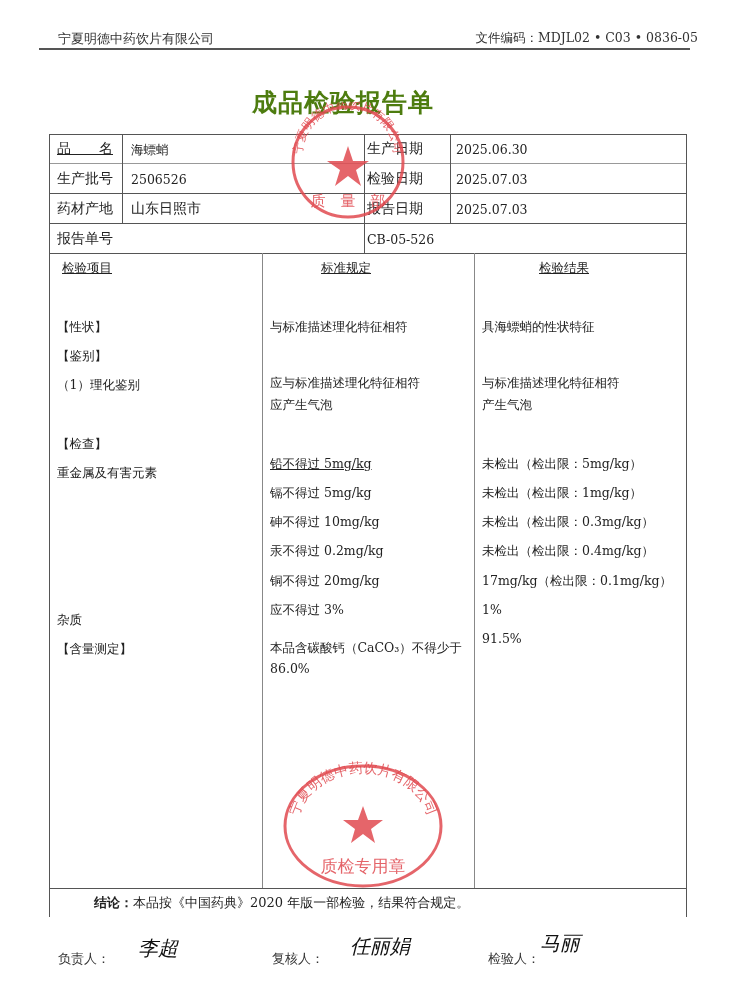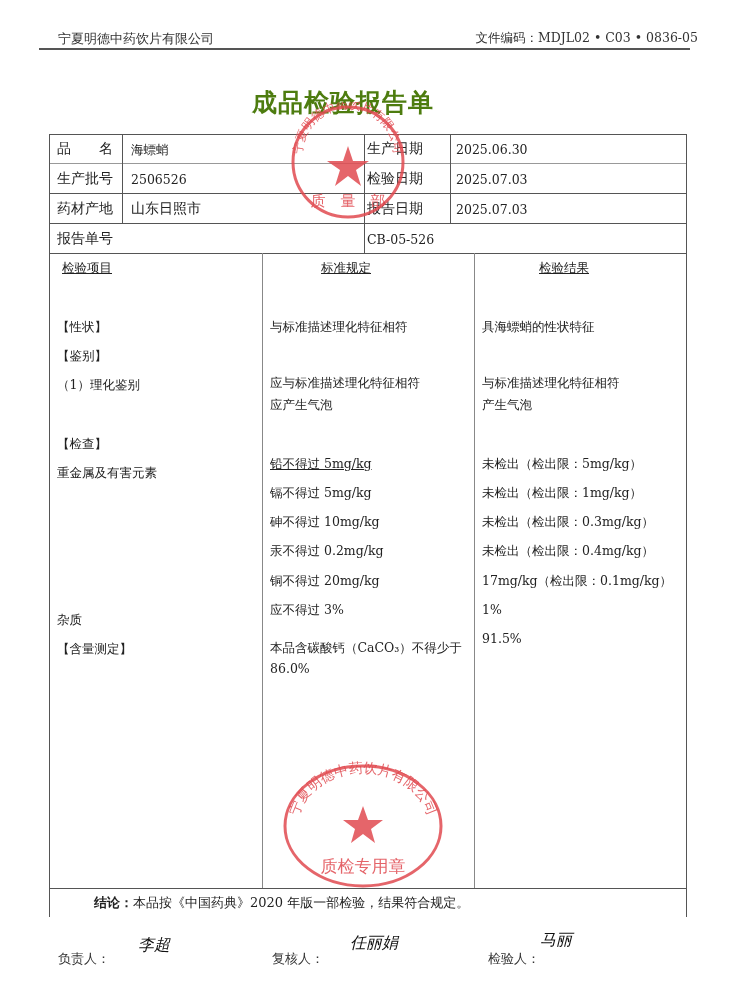--- a/index.html
+++ b/index.html
@@ -13,21 +13,21 @@
            color:#4d7c0f; letter-spacing:1px; font-family:"DejaVu Sans","Liberation Sans",sans-serif; }
   .line-h { position:absolute; height:1px; background:#555; }
   .line-v { position:absolute; width:1px; background:#555; }
   .cell { position:absolute; font-size:14px; color:#222; white-space:nowrap; }
   .cell.sm { font-size:12.5px; }
   .col-head { position:absolute; font-size:12.5px; text-decoration:underline; color:#222; }
   .body-text { position:absolute; font-size:12.5px; color:#222; white-space:nowrap; }
   .conclusion { left:94px; top:894px; font-size:13px; }
   .conclusion b { font-weight:bold; }
   .sign-label { position:absolute; font-size:13px; color:#333; top:950px; }
-  .signature { position:absolute; font-family:"DejaVu Serif",serif; font-style:italic; font-size:16px; color:#111; }
+  .signature { position:absolute; font-family:"DejaVu Serif",serif; font-style:italic; font-size:20px; color:#111; }
   .stamp { position:absolute; pointer-events:none; }
 </style>
 </head>
 <body>
 
 <div class="abs hdr-left">宁夏明德中药饮片有限公司</div>
 <div class="abs hdr-right">
   <span>文件编码：</span><span>MDJL02 • C03 • 0836-05</span>
 </div>
 <div class="abs hdr-rule"></div>
@@ -47,21 +47,21 @@
   <div class="line-v" style="left:686px; top:134px; height:783px;"></div>
 
   <div class="line-v" style="left:122px; top:134px; height:89px;"></div>
   <div class="line-v" style="left:364px; top:134px; height:119px;"></div>
   <div class="line-v" style="left:450px; top:134px; height:89px;"></div>
 
   <div class="line-v" style="left:262px; top:253px; height:635px; background:#888;"></div>
   <div class="line-v" style="left:474px; top:253px; height:635px; background:#888;"></div>
 </div>
 
-<div class="cell" style="left:57px; top:140px;">品　　名</div>
+<div class="cell" style="left:57px; top:140px;text-decoration:underline;">品　　名</div>
 <div class="cell sm" style="left:131px; top:142px;">海螵蛸</div>
 <div class="cell" style="left:57px; top:170px;">生产批号</div>
 <div class="cell sm" style="left:131px; top:172px;">2506526</div>
 <div class="cell" style="left:57px; top:200px;">药材产地</div>
 <div class="cell" style="left:131px; top:200px;">山东日照市</div>
 <div class="cell" style="left:57px; top:230px;">报告单号</div>
 <div class="cell sm" style="left:367px; top:232px;">CB-05-526</div>
 
 <div class="cell" style="left:367px; top:140px;">生产日期</div>
 <div class="cell sm" style="left:456px; top:142px;">2025.06.30</div>

